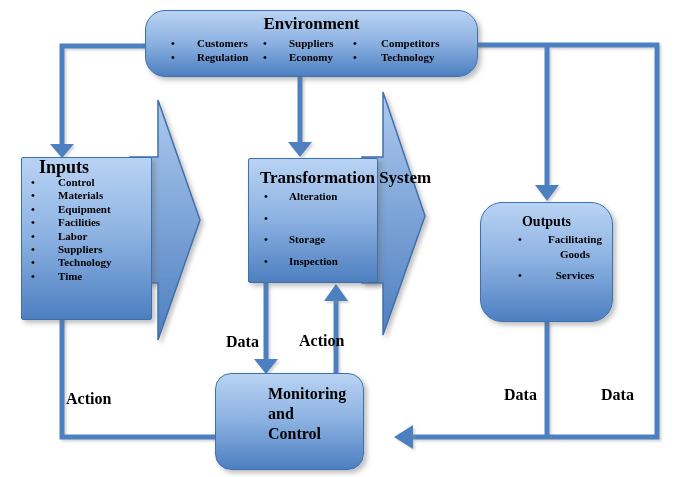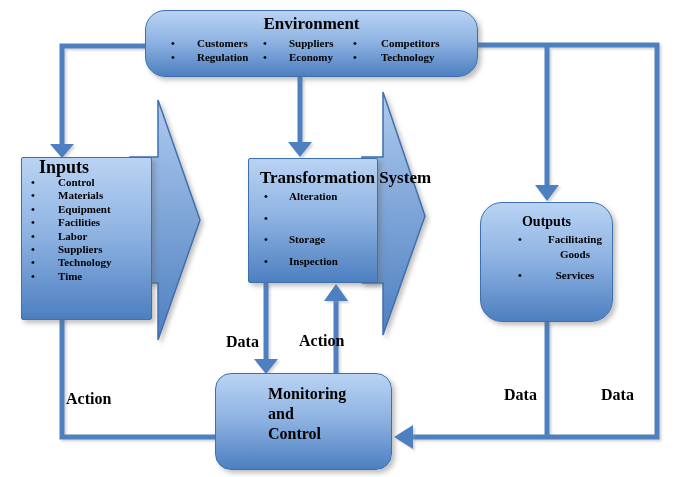--- a/index.html
+++ b/index.html
@@ -11,21 +11,21 @@
   .box{
     position:absolute;z-index:1;box-sizing:border-box;
     border:1.5px solid #3e70ae;
     background:linear-gradient(180deg,#b9d3f3 0%,#8db2e2 48%,#4d7fc0 100%);
     box-shadow:3px 3px 5px rgba(110,110,110,0.45);
   }
   .box-env{left:145px;top:10px;width:333px;height:67px;border-radius:20px;}
   .box-inputs{left:21px;top:157px;width:131px;height:163px;border-radius:2px;}
   .box-ts{left:248px;top:158px;width:130px;height:125px;border-radius:2px;}
   .box-outputs{left:480px;top:202px;width:133px;height:120px;border-radius:22px;}
-  .box-mon{left:215px;top:373px;width:177px;height:97px;border-radius:16px;}
+  .box-mon{left:215px;top:373px;width:149px;height:97px;border-radius:16px;}
 
   .env-title{text-align:center;font-size:17px;font-weight:700;line-height:20px;margin-top:3px;}
   .env-grid{display:flex;padding-left:25px;margin-top:2px;}
   .env-col{display:flex;flex-direction:column;}
   .env-col1{width:92px;}
   .env-col2{width:90px;}
   .env-item{display:flex;font-size:11px;font-weight:700;line-height:14px;}
   .blt{display:inline-block;flex:0 0 auto;}
 
   .inputs-title{font-size:18px;font-weight:700;line-height:18px;margin:0 0 0 17px;}

